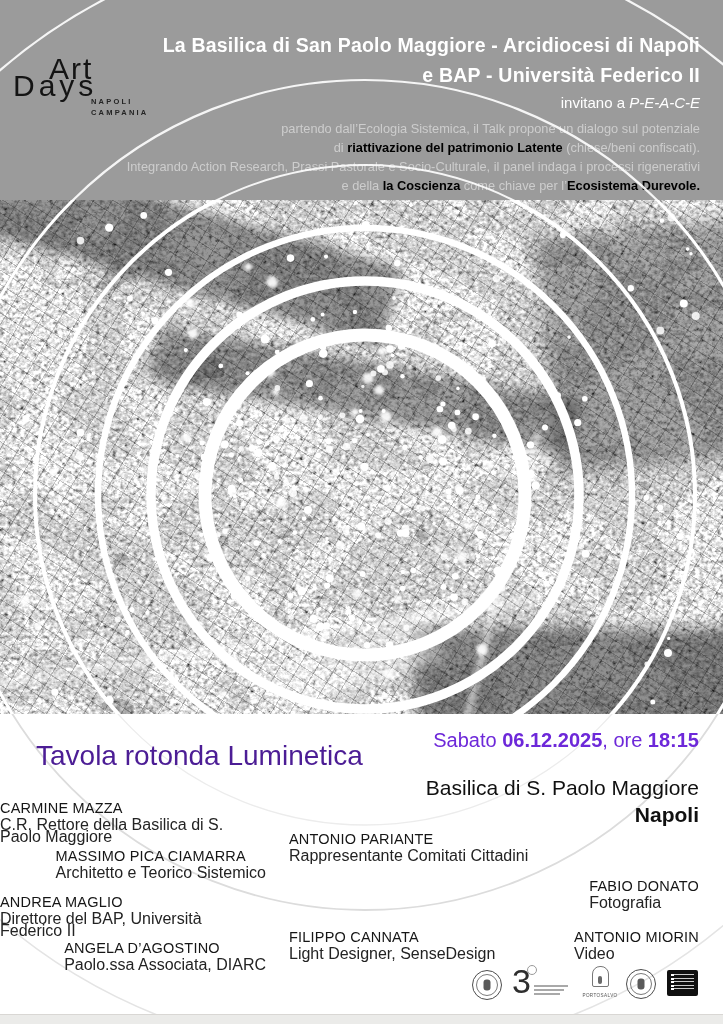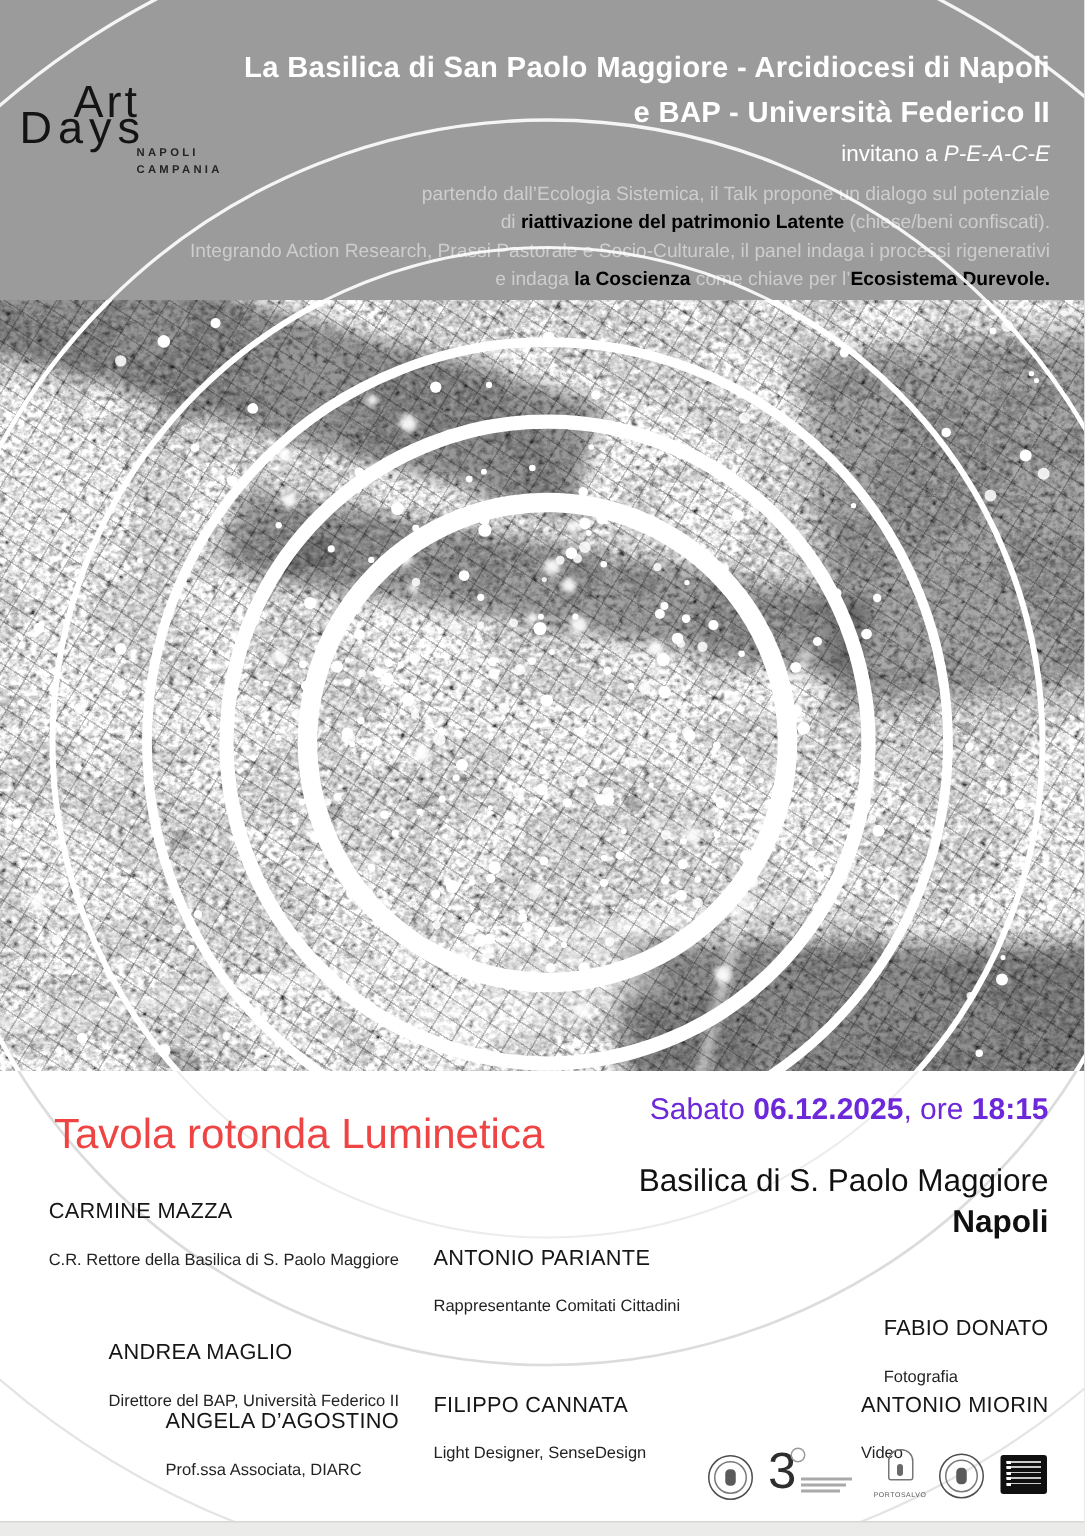--- a/index.html
+++ b/index.html
@@ -36,27 +36,27 @@
   .grid{position:absolute;left:0;top:0;right:0;bottom:0;pointer-events:none;
     background:
       repeating-linear-gradient(33deg, rgba(0,0,0,.22) 0 1px, transparent 1px 12px),
       repeating-linear-gradient(121deg, rgba(0,0,0,.22) 0 1px, transparent 1px 16px);
     mix-blend-mode:multiply;}
 
   
   .rings{position:absolute;left:0;top:0;width:723px;height:1024px;z-index:6;pointer-events:none;}
 
   
-  .event-title{position:absolute;left:36px;top:740px;font-size:28px;color:#ef4444;z-index:8;}
+  .event-title{position:absolute;left:36px;top:740px;font-size:28px;color:#4c1d95;z-index:8;}
   .when{position:absolute;right:24px;top:729px;text-align:right;font-size:20px;color:#6d28d9;z-index:8;}
   .where{position:absolute;right:24px;top:774px;text-align:right;font-size:21px;color:#101010;line-height:27px;z-index:8;}
   .where .city{display:block;font-weight:bold;}
   .spk{position:absolute;z-index:8;}
   .spk .n{font-size:14.5px;color:#161616;line-height:16px;letter-spacing:.2px;}
-  .spk .r{font-size:11px;color:#232323;line-height:12px;margin-top:18px;}
+  .spk .r{font-size:16px;color:#232323;line-height:12px;margin-top:3px;}
   .ta-r{}
   .colL{right:457px;}
   .colM{left:289px;}
   .colR{right:24px;}
 
   
   .seal{position:absolute;border-radius:50%;border:1px solid #4d4d4d;z-index:8;}
   .seal::before{content:"";position:absolute;left:3px;top:3px;right:3px;bottom:3px;border:1px solid #7a7a7a;border-radius:50%;}
   .seal::after{content:"";position:absolute;left:50%;top:50%;width:7px;height:11px;transform:translate(-50%,-50%);
                background:#5a5a5a;border-radius:3px;}
@@ -88,21 +88,21 @@
   <div class="header">
     <div class="htitle">
       <div class="t">La Basilica di San Paolo Maggiore - Arcidiocesi di Napoli</div>
       <div class="t">e BAP - Università Federico II</div>
       <div class="invite"><span>invitano a </span><i>P-E-A-C-E</i></div>
     </div>
     <div class="intro">
       <div>partendo dall’Ecologia Sistemica, il Talk propone un dialogo sul potenziale</div>
       <div><span>di </span><b>riattivazione del patrimonio Latente</b><span> (chiese/beni confiscati).</span></div>
       <div>Integrando Action Research, Prassi Pastorale e Socio-Culturale, il panel indaga i processi rigenerativi</div>
-      <div><span>e indaga </span><b>la Coscienza</b><span> come chiave per l’</span><b>Ecosistema Durevole.</b></div>
+      <div><span>e della </span><b>la Coscienza</b><span> come chiave per l’</span><b>Ecosistema Durevole.</b></div>
     </div>
   </div>
 
   <div class="brand">
     <div class="brand-line brand-art">Art</div>
     <div class="brand-line brand-days">Days</div>
     <div class="brand-sub">
       <div>NAPOLI</div>
       <div>CAMPANIA</div>
     </div>
@@ -457,27 +457,31 @@
 
   <div class="where">
     <span>Basilica di S. Paolo Maggiore</span>
     <span class="city">Napoli</span>
   </div>
 
   <div class="spk colL ta-r" style="top:800px">
     <div class="n">CARMINE MAZZA</div>
     <div class="r">C.R. Rettore della Basilica di S. Paolo Maggiore</div>
   </div>
+  <div class="spk colL ta-r" style="top:848px">
+    <div class="n">MASSIMO PICA CIAMARRA</div>
+    <div class="r">Architetto e Teorico Sistemico</div>
+  </div>
   <div class="spk colL ta-r" style="top:894px">
     <div class="n">ANDREA MAGLIO</div>
     <div class="r">Direttore del BAP, Università Federico II</div>
   </div>
   <div class="spk colL ta-r" style="top:940px">
     <div class="n">ANGELA D’AGOSTINO</div>
-    <div class="r">Prof.ssa Associata, DIARC</div>
+    <div class="r">Paolo.ssa Associata, DIARC</div>
   </div>
 
   <div class="spk colM" style="top:831px">
     <div class="n">ANTONIO PARIANTE</div>
     <div class="r">Rappresentante Comitati Cittadini</div>
   </div>
   <div class="spk colM" style="top:929px">
     <div class="n">FILIPPO CANNATA</div>
     <div class="r">Light Designer, SenseDesign</div>
   </div>

